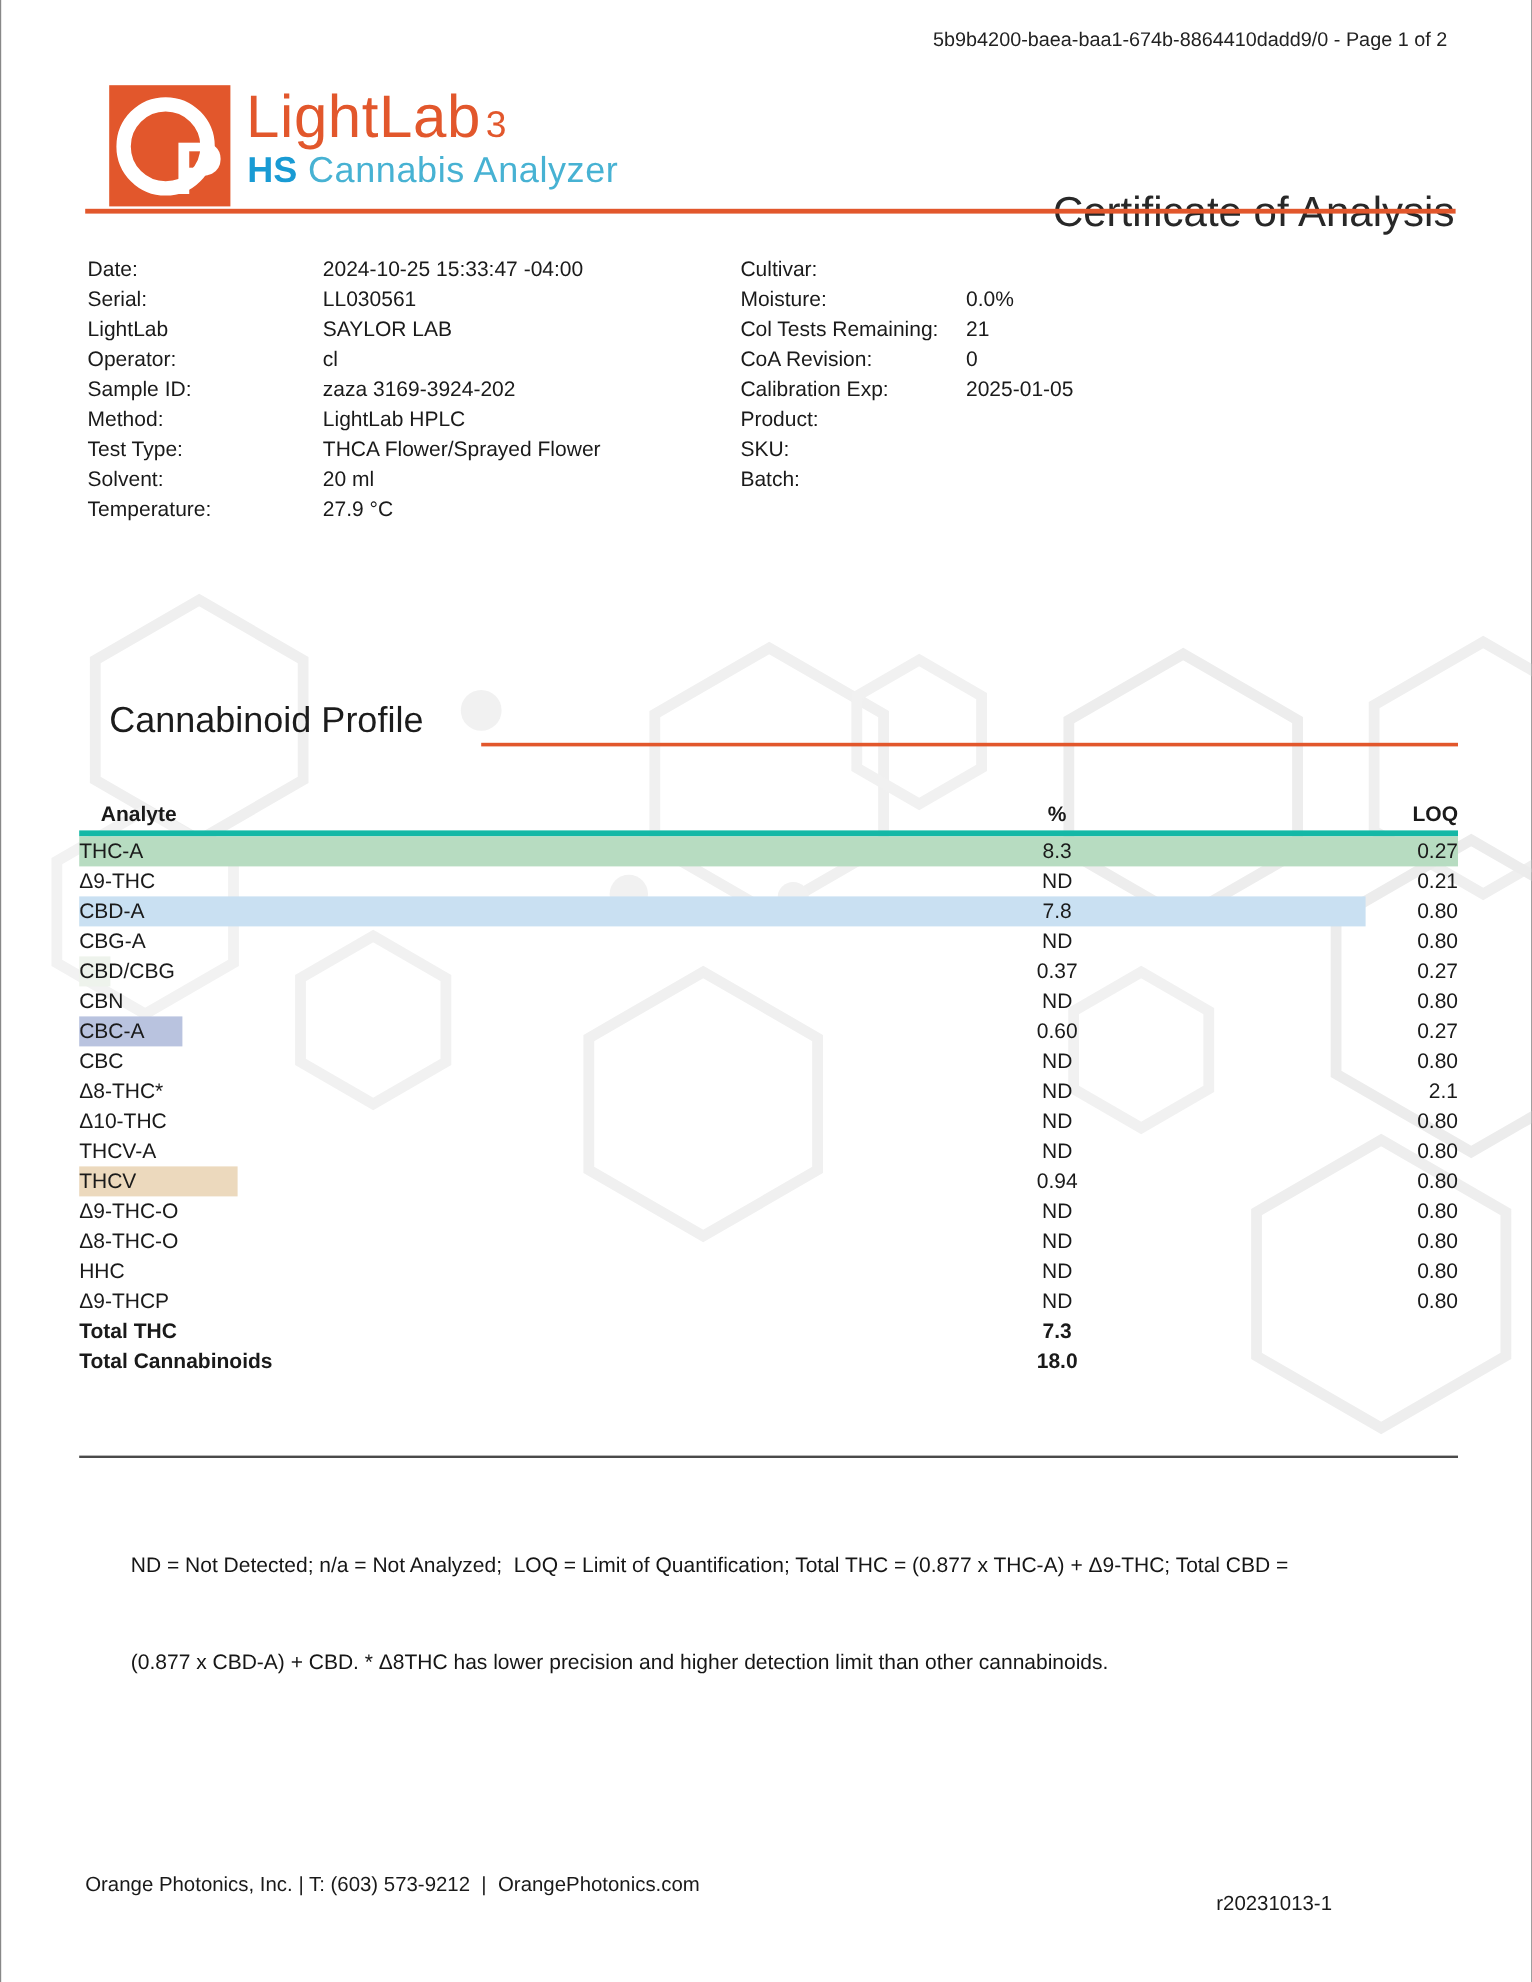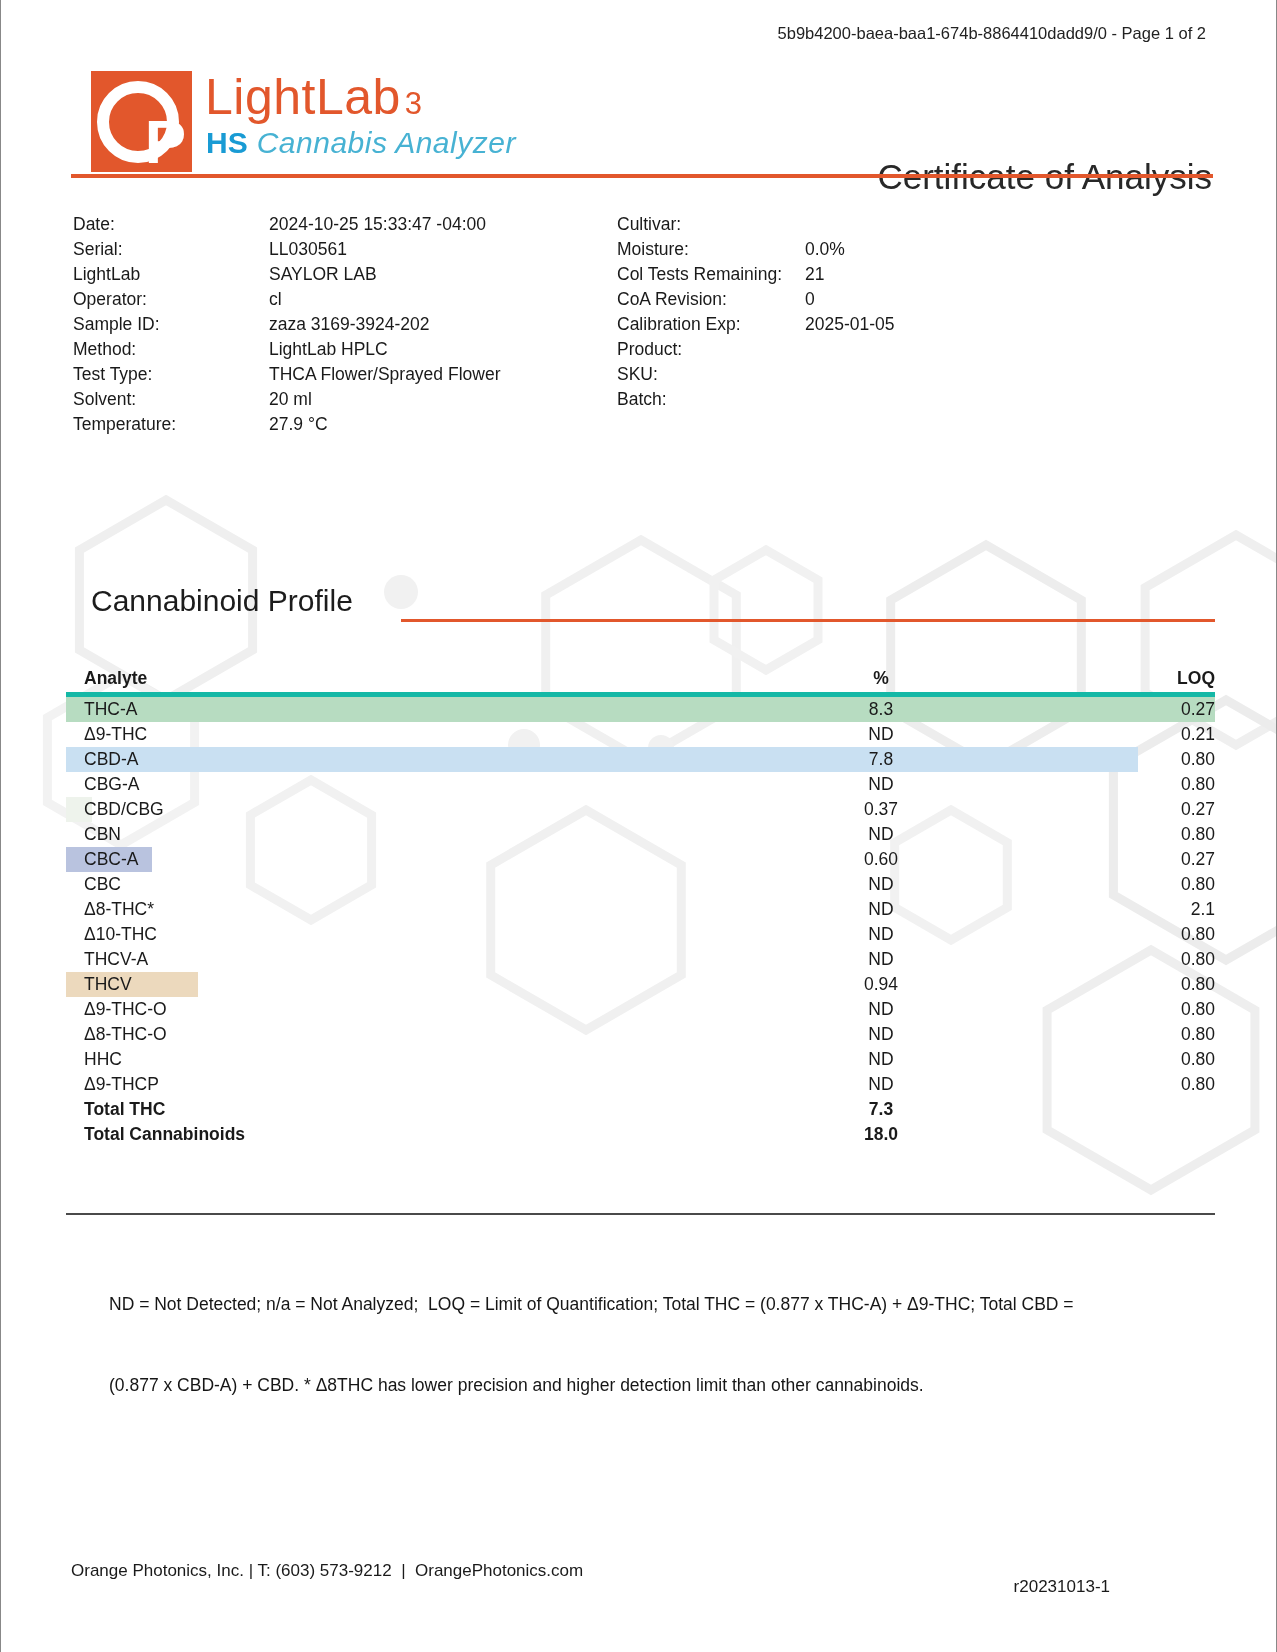--- a/index.html
+++ b/index.html
@@ -22,21 +22,21 @@
 
   .doc-id{top:24px;right:70px;font-size:16.5px;color:#222;}
 
   .logo-square{left:90px;top:71px;width:101px;height:101px;background:var(--brand-orange);}
   .logo-ring{position:absolute;left:6px;top:10px;width:58px;height:58px;border:12px solid #fff;border-radius:50%;}
   .logo-p{position:absolute;right:6px;bottom:2px;color:#fff;font-size:62px;font-weight:700;line-height:0.9;}
   .brand-line1{left:204px;top:68px;font-size:50px;color:var(--brand-orange);letter-spacing:0.5px;text-align:right;}
   .brand-version{font-size:31px;margin-left:4px;}
   .brand-line2{left:205px;top:126px;font-size:30px;}
   .brand-hs{color:var(--hs-blue);font-weight:700;}
-  .brand-analyzer{color:var(--analyzer-teal);margin-left:9px;letter-spacing:0.5px;font-style:italic;}
+  .brand-analyzer{color:var(--analyzer-teal);margin-left:9px;letter-spacing:0.5px;}
 
   .title{top:129px;right:64px;font-size:35px;color:#282828;margin-top:28px;}
   .rule-orange{left:70px;top:174px;width:1142px;height:4px;background:var(--brand-orange);}
 
   .info-col{font-size:17.5px;}
   .info-left{left:72px;top:212px;}
   .info-right{left:616px;top:212px;}
   .info-row{display:flex;height:25px;line-height:25px;}
   .info-left .info-label{width:196px;flex:none;}
   .info-right .info-label{width:188px;flex:none;}
@@ -45,21 +45,21 @@
   .section-heading{left:90px;top:584px;font-size:30px;color:#1c1c1c;}
   .heading-rule{left:400px;top:619px;width:814px;height:3px;background:var(--brand-orange);}
 
   .coa-table{left:65px;top:665px;width:1149px;font-size:17.5px;}
   .thead{position:relative;height:27px;line-height:27px;font-weight:700;border-bottom:5px solid #14b8a6;}
   .c-analyte{padding-left:18px;}
   .c-pct{position:absolute;left:815px;transform:translateX(-50%);}
   .c-loq{position:absolute;right:0;}
   .trow{position:relative;height:25px;line-height:25px;}
   .trow-bold{font-weight:700;}
-  .cell-analyte{position:relative;z-index:2;padding-left:18px;}
+  .cell-analyte{position:relative;z-index:2;}
   .cell-pct{position:absolute;z-index:2;left:815px;transform:translateX(-50%);}
   .cell-loq{position:absolute;z-index:2;right:0;}
   .hlbar{position:absolute;left:0;top:0;bottom:0;z-index:1;}
   .hl-green-full{width:100%;background:var(--highlight-green);}
   .hl-blue-partial{width:1072px;background:var(--highlight-blue);}
   .hl-green-chip{width:26px;background:var(--chip-light-green);}
   .hl-lavender-chip{width:86px;background:var(--chip-lavender);}
   .hl-tan-chip{width:132px;background:var(--chip-tan);}
 
   .table-endrule{left:65px;top:1213px;width:1149px;height:2px;background:#4a4a4a;}

